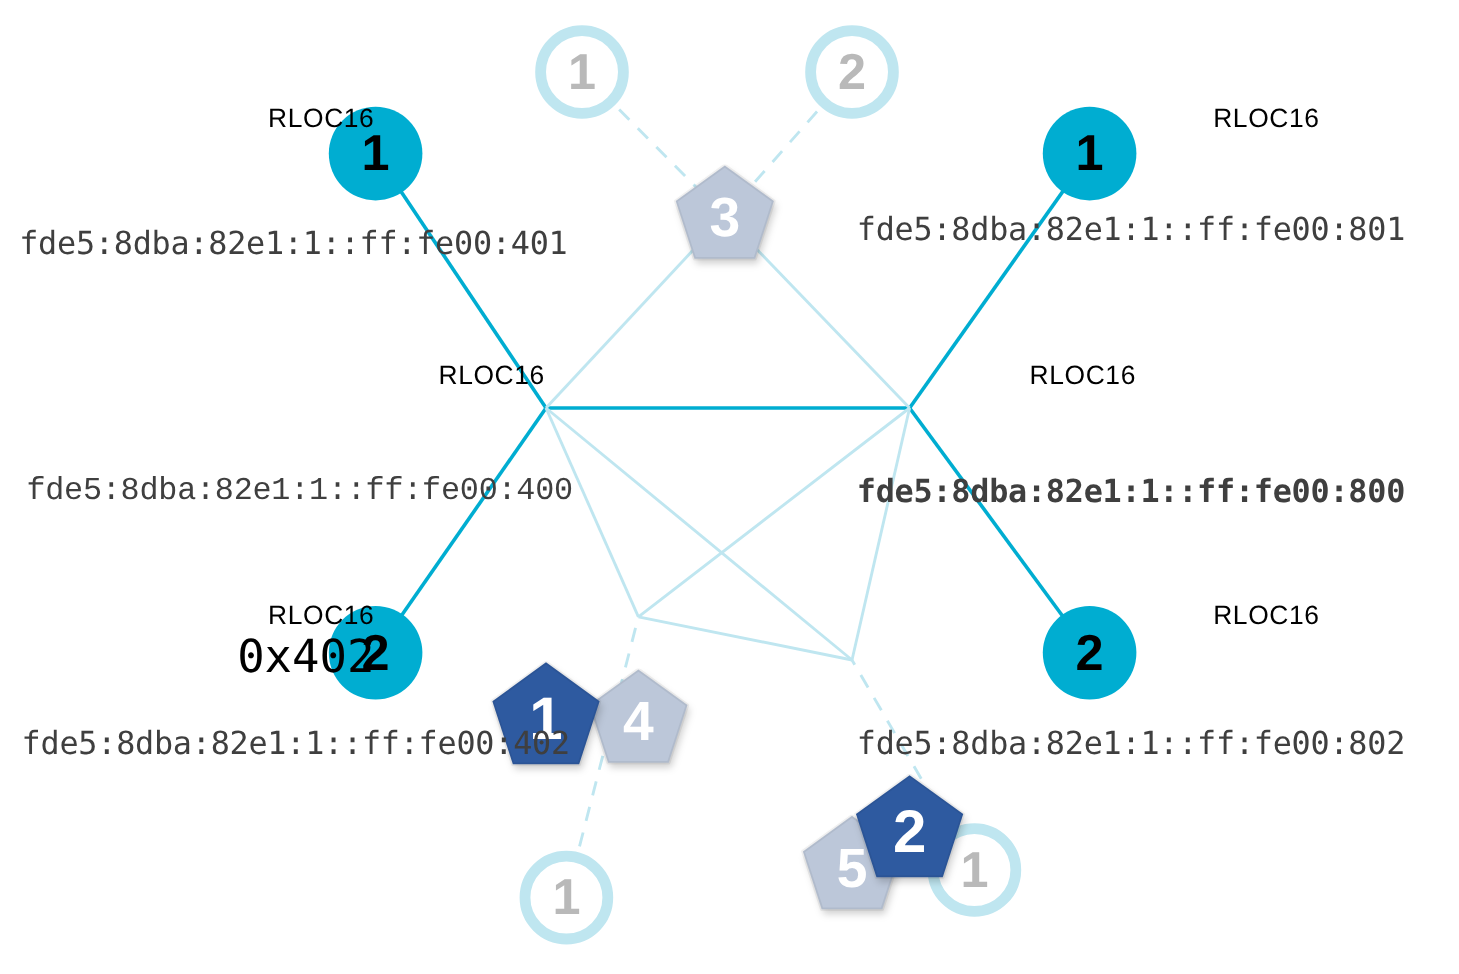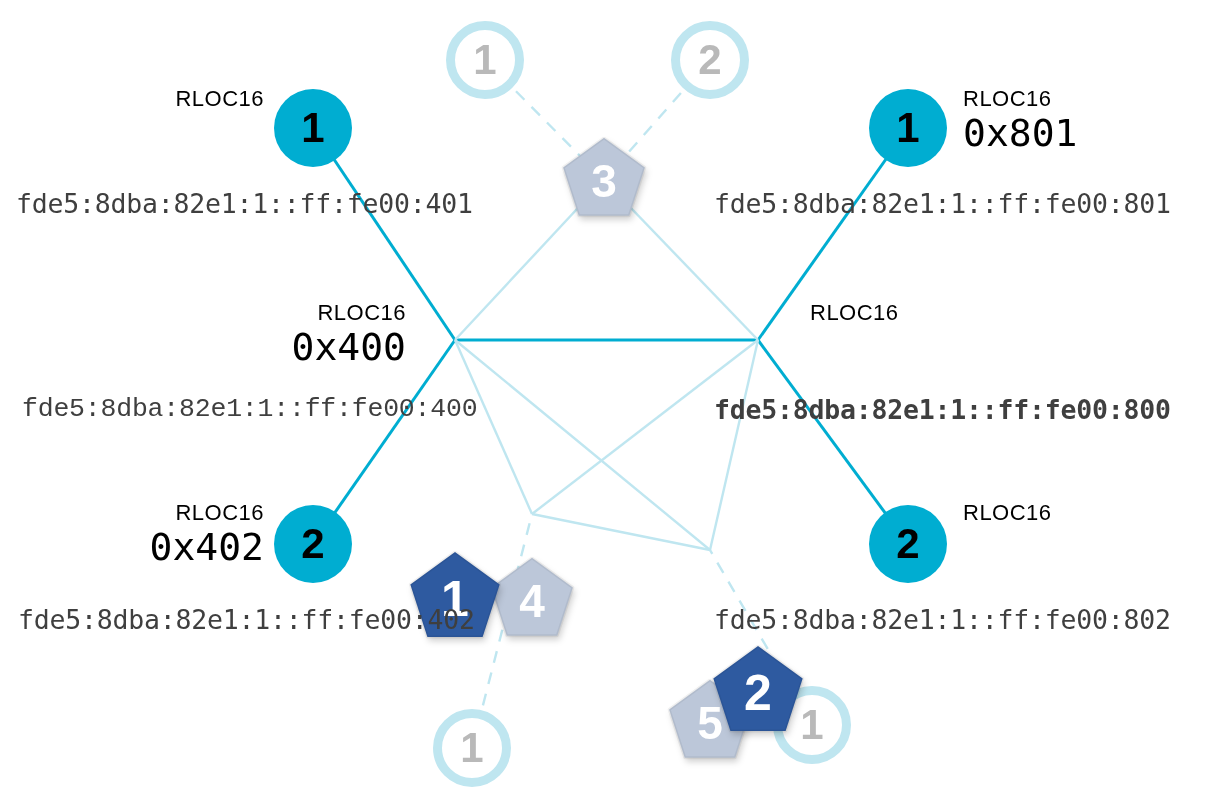--- a/index.html
+++ b/index.html
@@ -8,21 +8,21 @@
   #stage{position:relative;width:1216px;height:812px;background:#fff;}
   #wires{position:absolute;left:0;top:0;width:1216px;height:812px;}
   .node{position:absolute;transform:translate(-50%,-50%);}
   .lbl{position:absolute;white-space:nowrap;color:#3f3f3f;}
   .lbl-rloc{font-family:"Liberation Sans","DejaVu Sans",sans-serif;
             font-size:22px;letter-spacing:.5px;}
   .lbl-hex{font-family:"DejaVu Sans Mono","Liberation Mono",monospace;
            font-size:38px;letter-spacing:0;}
   .lbl-ip{font-family:"DejaVu Sans Mono","Liberation Mono",monospace;
           font-size:26.5px;letter-spacing:-.2px;color:#3f3f3f;}
-  .stack{position:absolute;text-align:right;}
+  .stack{position:absolute;text-align:right;padding-left:48px;}
   .stack .lbl-rloc{position:static;display:block;line-height:1;margin-bottom:4px;}
   .stack .lbl-hex{position:static;display:block;line-height:1;}
   .stack.left-al{text-align:left;}
   .circle{border-radius:50%;display:flex;align-items:center;justify-content:center;
           font-family:"Liberation Sans","DejaVu Sans",sans-serif;font-weight:bold;}
   .circle.solid{background:#00add1;color:#000;width:78px;height:78px;font-size:42px;}
   .circle.ghost{background:#fff;border:9px solid #bfe6f0;color:#b9b9b9;
                 width:78px;height:78px;font-size:42px;box-sizing:border-box;}
   .pent{position:relative;display:flex;align-items:center;justify-content:center;
         font-family:"Liberation Sans","DejaVu Sans",sans-serif;font-weight:bold;}
@@ -107,26 +107,24 @@
         <span>2</span>
       </div>
     </div>
   <div id="labels">
       <div class="stack" style="left: 0px; width: 264px; top: 88px;">
         <span class="lbl-rloc">RLOC16</span>
       </div>
       <div class="lbl lbl-ip" style="left: 16px; top: 188px; text-align: center;">fde5:8dba:82e1:1::ff:fe00:401</div>
       <div class="stack left-al" style="left: 963px; top: 88px;">
         <span class="lbl-rloc">RLOC16</span>
-        <span class="lbl-hex">0x801</span>
       </div>
-      <div class="lbl lbl-ip" style="left: 714px; top: 188px; text-align: right;">fde5:8dba:82e1:1::ff:fe00:801</div>
+      <div class="lbl lbl-ip" style="left: 714px; top: 176px; text-align: right;">fde5:8dba:82e1:1::ff:fe00:801</div>
       <div class="stack" style="left: 0px; width: 406px; top: 302px;">
         <span class="lbl-rloc">RLOC16</span>
-        <span class="lbl-hex">0x400</span>
       </div>
       <div class="lbl lbl-ip" style="left: 22px; top: 394px; font-family: Liberation Mono, monospace;">fde5:8dba:82e1:1::ff:fe00:400</div>
       <div class="stack left-al" style="left: 810px; top: 302px;">
         <span class="lbl-rloc">RLOC16</span>
       </div>
       <div class="lbl lbl-ip" style="left: 714px; top: 394px; font-weight: bold;">fde5:8dba:82e1:1::ff:fe00:800</div>
       <div class="stack" style="left: 0px; width: 264px; top: 502px;">
         <span class="lbl-rloc">RLOC16</span>
         <span class="lbl-hex">0x402</span>
       </div>

